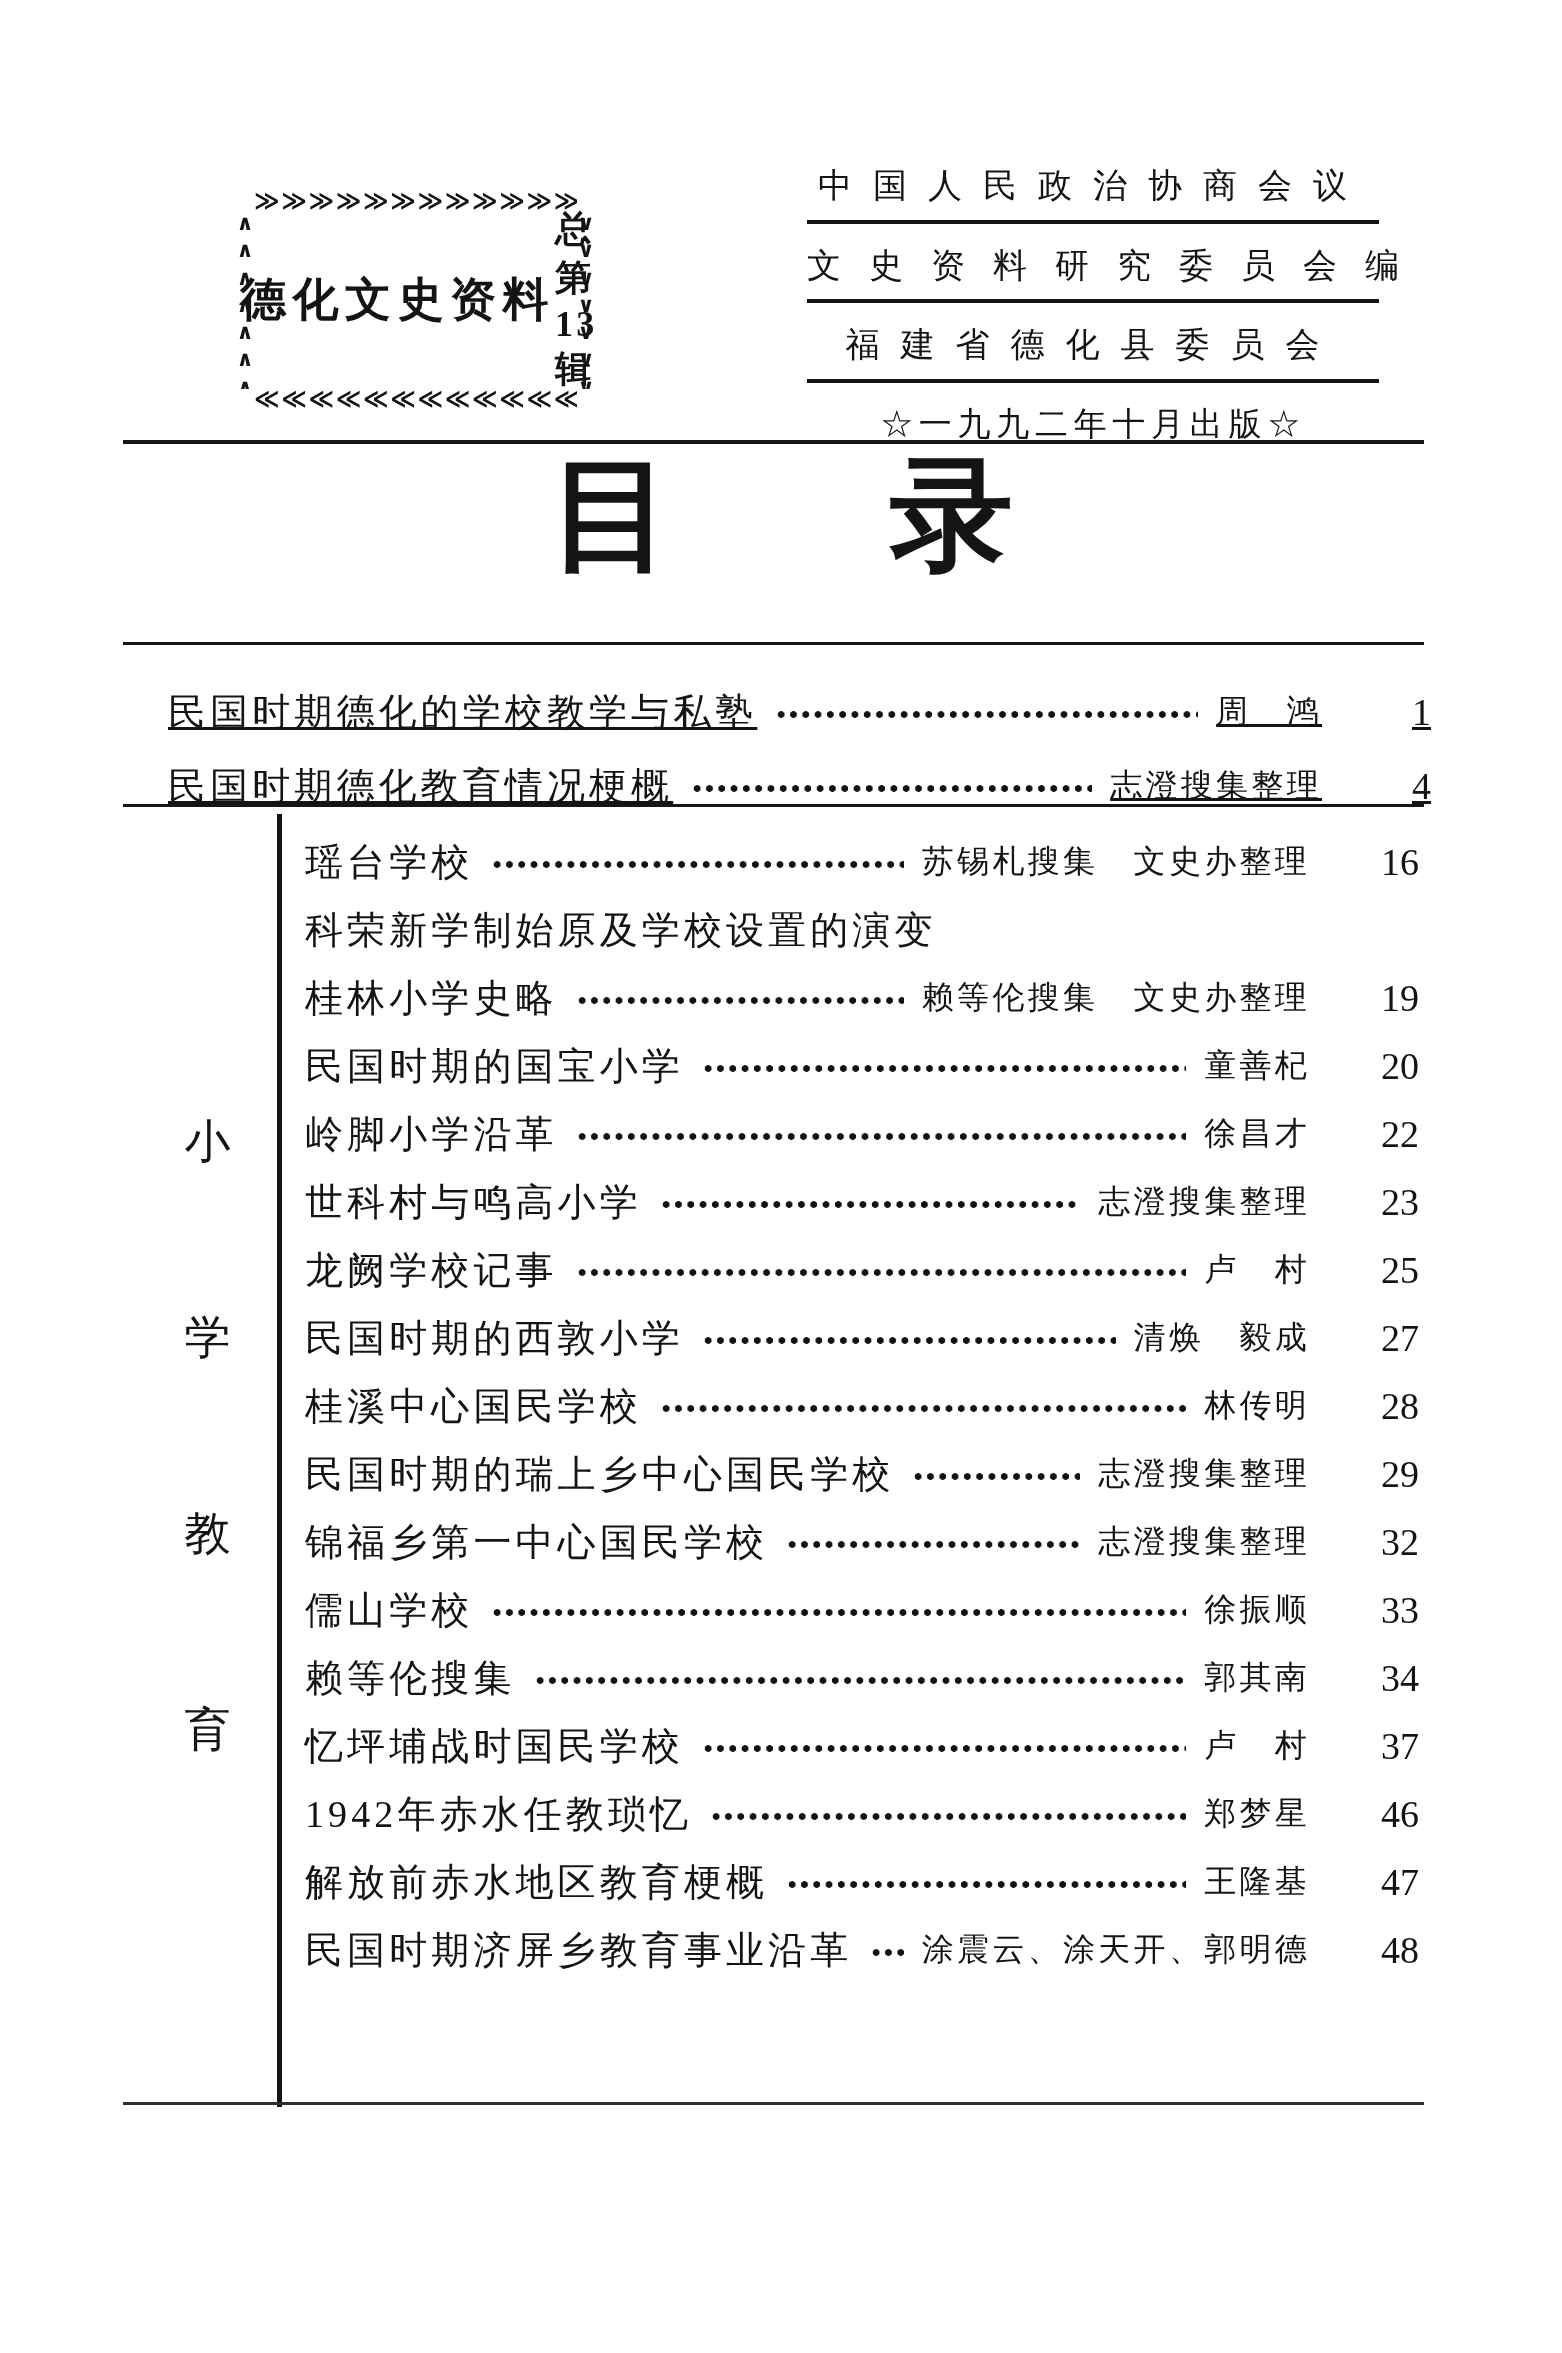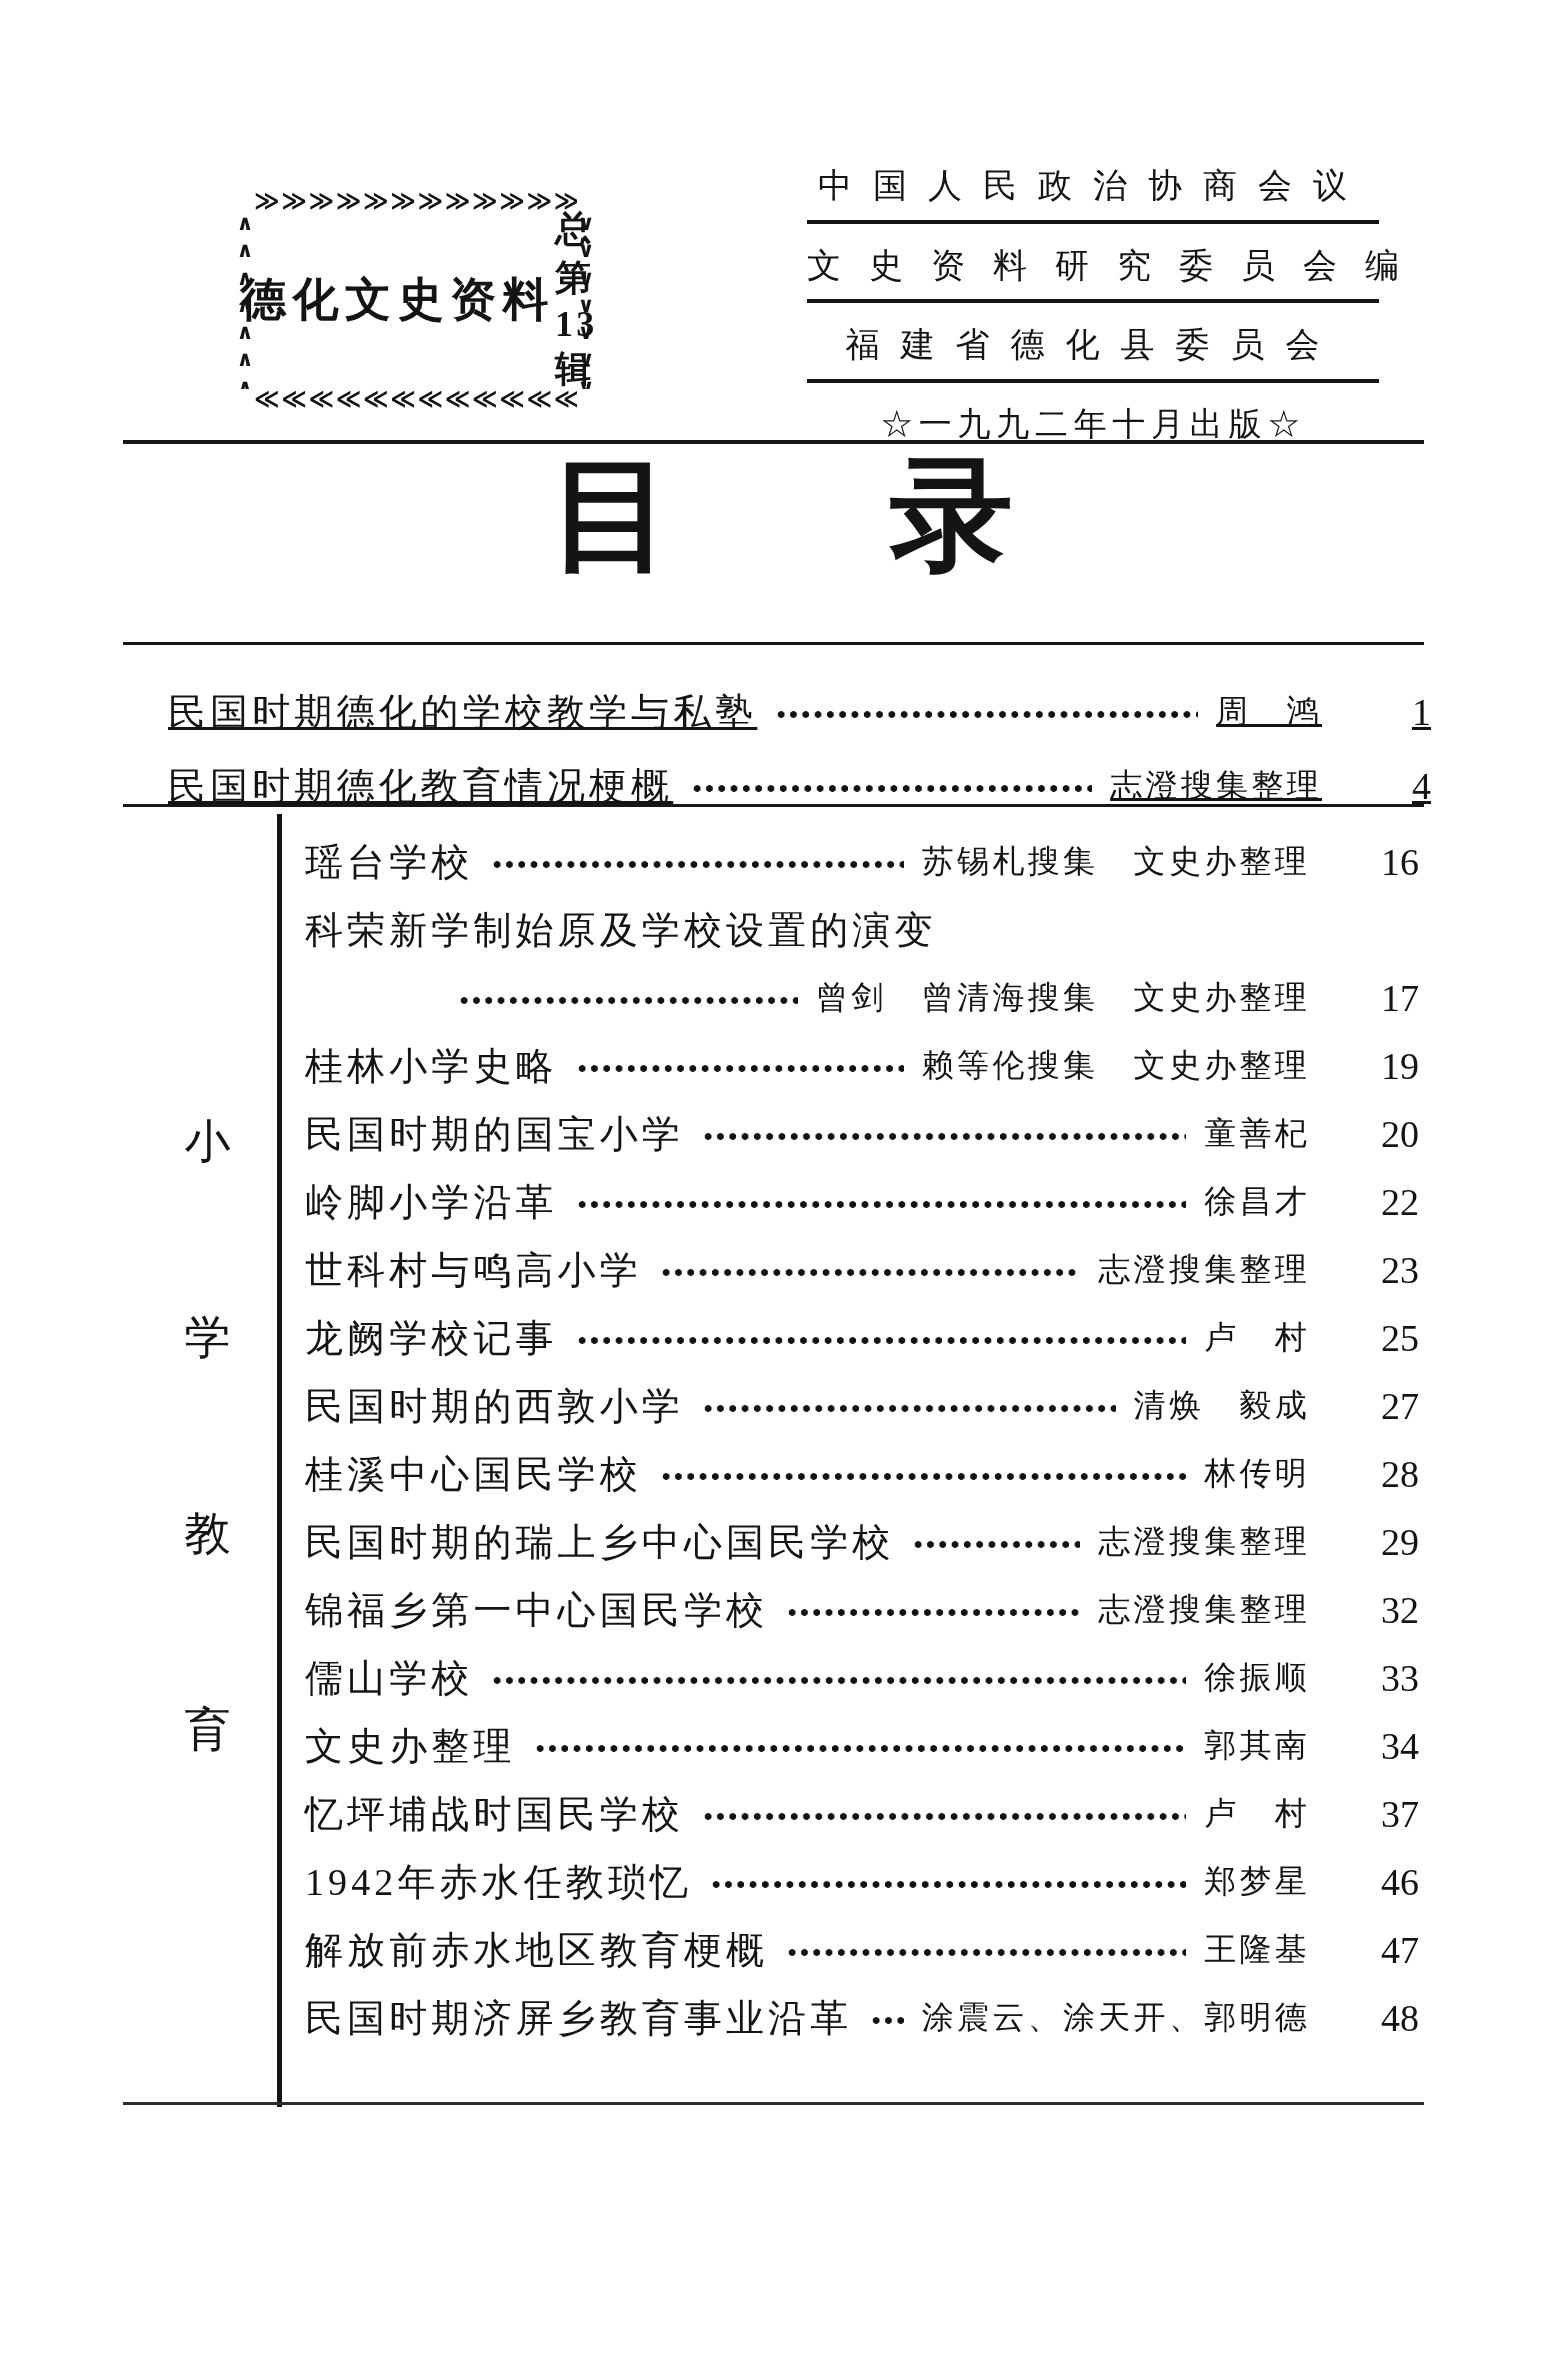--- a/index.html
+++ b/index.html
@@ -146,26 +146,20 @@
     <span class="dots"></span>
     <span class="a">苏锡札搜集　文史办整理</span>
     <span class="p">16</span>
   </div>
         <div class="toc-row title-only">
     <span class="t">科荣新学制始原及学校设置的演变</span>
 
     <span class="a"></span>
     <span class="p"></span>
   </div>
-        <div class="toc-row continuation">
-
-    <span class="dots"></span>
-    <span class="a">曾剑　曾清海搜集　文史办整理</span>
-    <span class="p">17</span>
-  </div>
         <div class="toc-row">
     <span class="t">桂林小学史略</span>
     <span class="dots"></span>
     <span class="a">赖等伦搜集　文史办整理</span>
     <span class="p">19</span>
   </div>
         <div class="toc-row">
     <span class="t">民国时期的国宝小学</span>
     <span class="dots"></span>
     <span class="a">童善杞</span>
@@ -213,21 +207,21 @@
     <span class="a">志澄搜集整理</span>
     <span class="p">32</span>
   </div>
         <div class="toc-row">
     <span class="t">儒山学校</span>
     <span class="dots"></span>
     <span class="a">徐振顺</span>
     <span class="p">33</span>
   </div>
         <div class="toc-row">
-    <span class="t">文史办整理</span>
+    <span class="t">赖等伦搜集</span>
     <span class="dots"></span>
     <span class="a">郭其南</span>
     <span class="p">34</span>
   </div>
         <div class="toc-row">
     <span class="t">忆坪埔战时国民学校</span>
     <span class="dots"></span>
     <span class="a">卢　村</span>
     <span class="p">37</span>
   </div>

